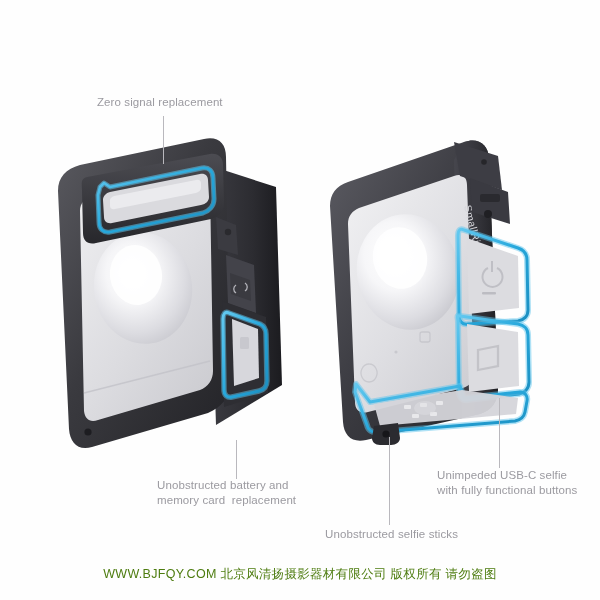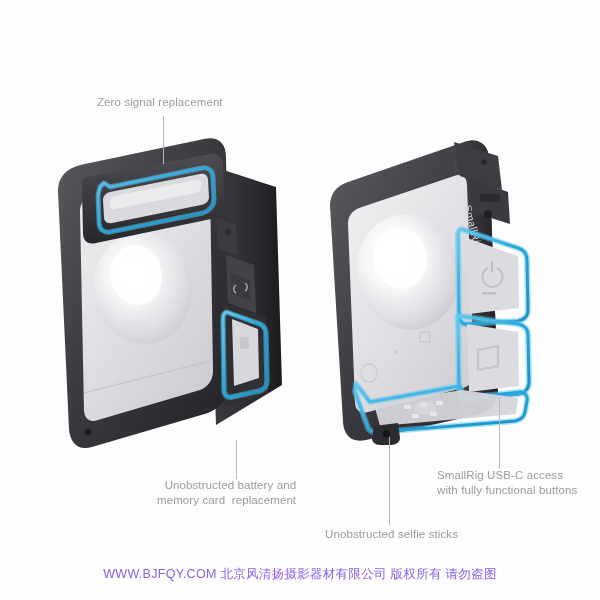--- a/index.html
+++ b/index.html
@@ -34,21 +34,21 @@
     background: #b9b8bd;
   }
 
   
   #watermark {
     position: absolute;
     left: 0;
     top: 566px;
     width: 600px;
     text-align: center;
-    color: #8b5cf6;
+    color: #4d7c0f;
     font-size: 12.5px;
     letter-spacing: 0.3px;
     font-family: "Liberation Sans", sans-serif;
     white-space: nowrap;
   }
 
   
   .product {
     position: absolute;
   }
@@ -274,23 +274,23 @@
     </svg>
   </div>
 
   <div class="leader" style="left:163px; top:116px; height:48px;"></div>
   <div class="leader" style="left:236px; top:440px; height:39px;"></div>
   <div class="leader" style="left:389px; top:437px; height:88px;"></div>
   <div class="leader" style="left:499px; top:398px; height:70px;"></div>
 
   <div class="callout" style="left:97px; top:95px;">Zero signal replacement</div>
 
-  <div class="callout" style="left:157px; top:478px;text-align:right;">Unobstructed battery and
+  <div class="callout" style="left:157px; top:478px;">Unobstructed battery and
 memory card  replacement</div>
 
   <div class="callout" style="left:325px; top:527px;text-align:center;">Unobstructed selfie sticks</div>
 
-  <div class="callout" style="left:437px; top:468px;">SmallRig USB-C access
+  <div class="callout" style="left:437px; top:468px;">Unimpeded USB-C selfie
 with fully functional buttons</div>
 
   <div id="watermark">WWW.BJFQY.COM 北京风清扬摄影器材有限公司 版权所有 请勿盗图</div>
 
 </div>
 
 </body></html>

